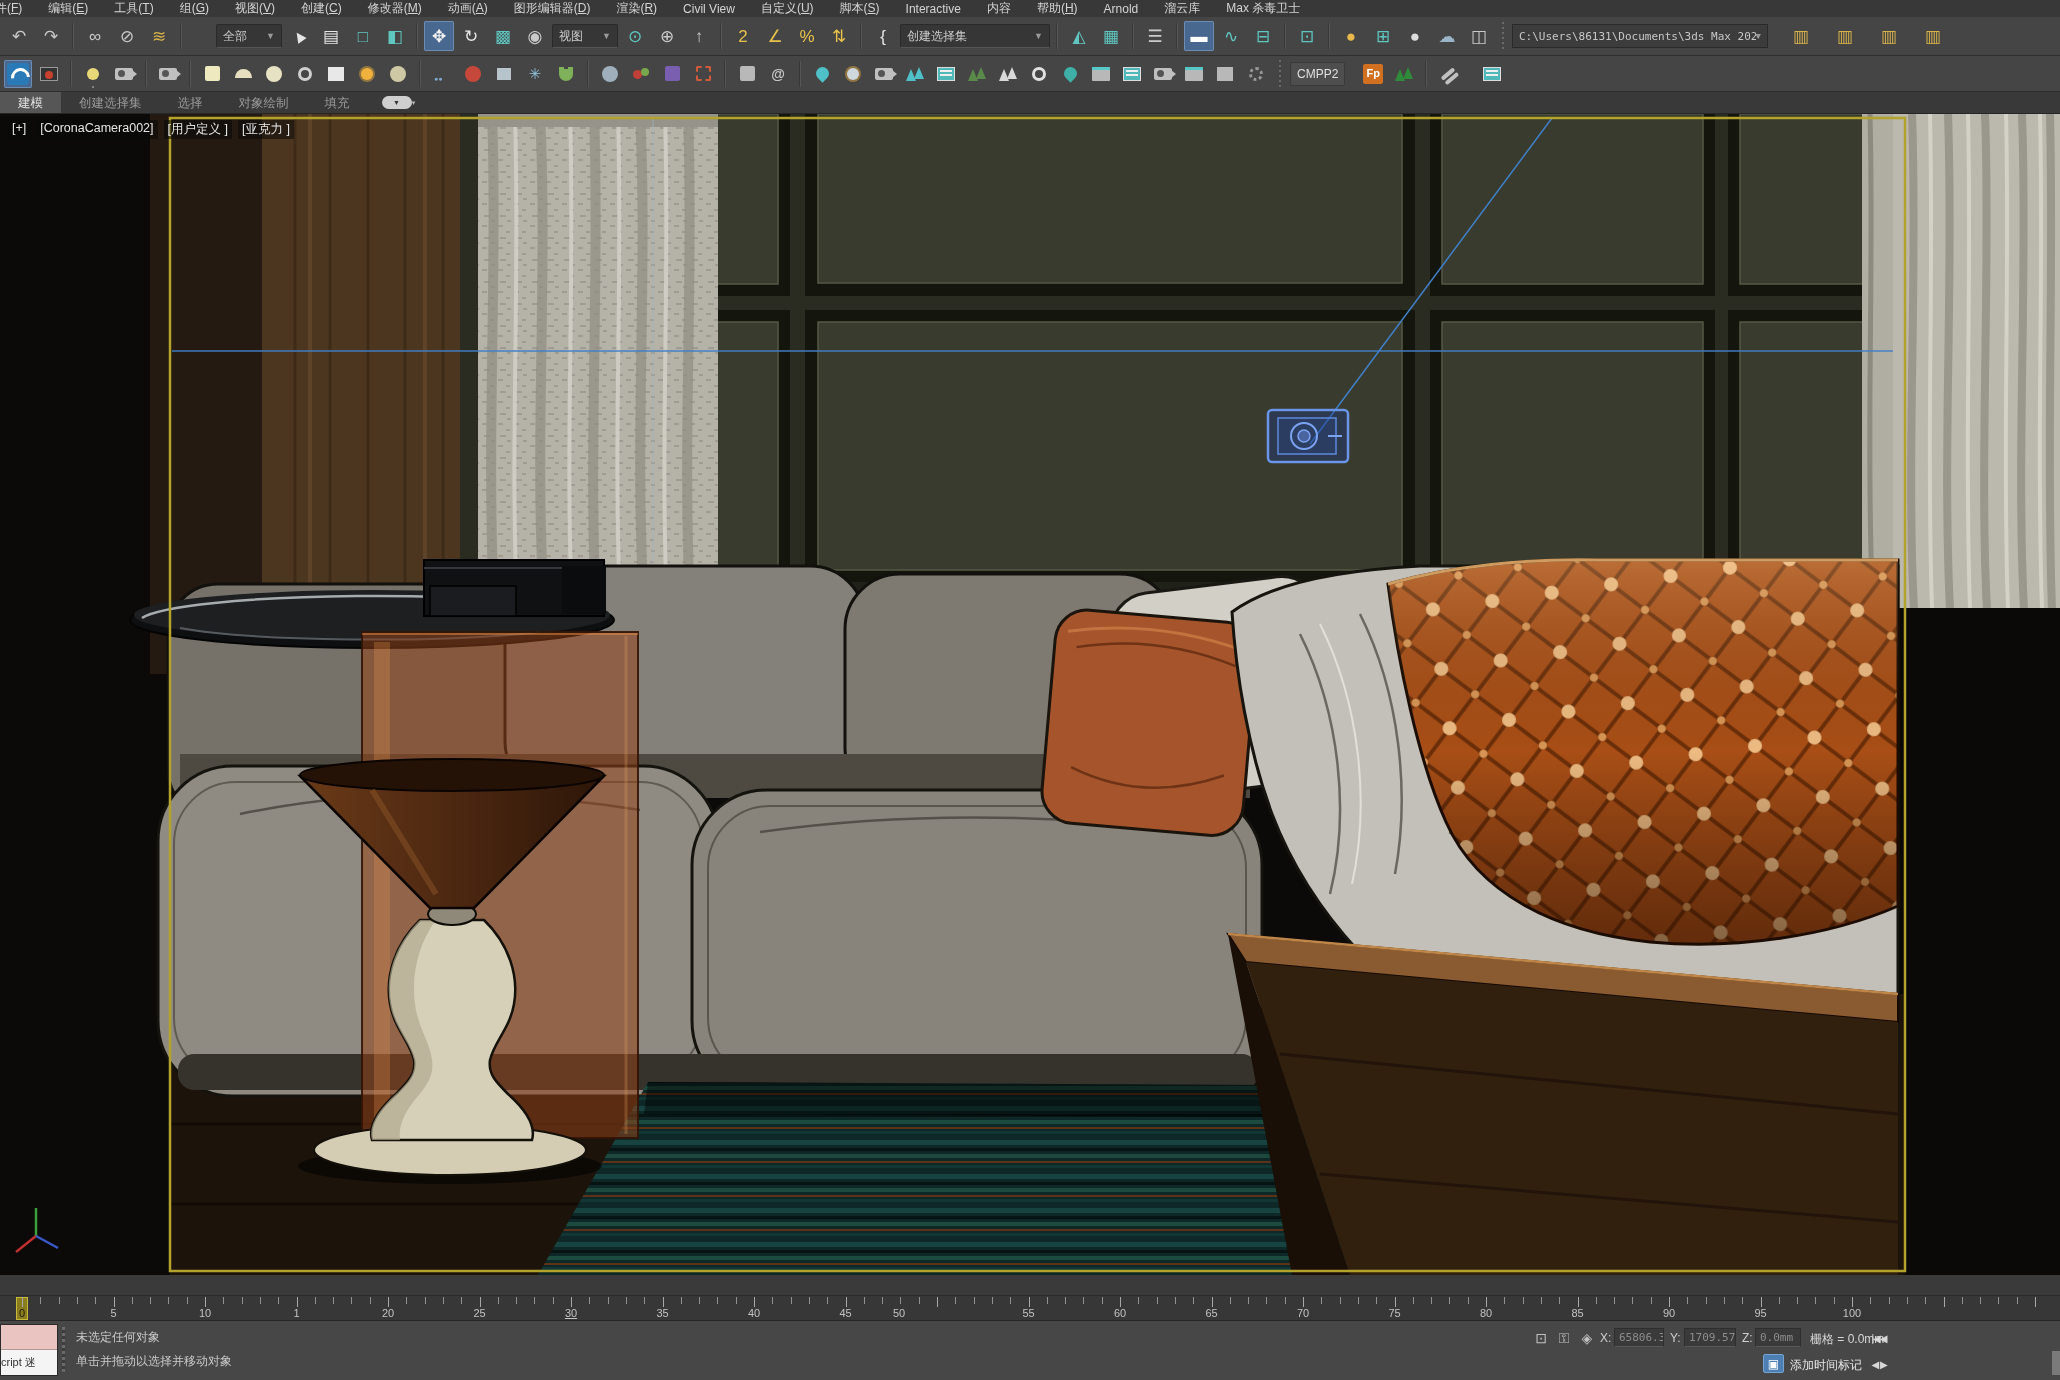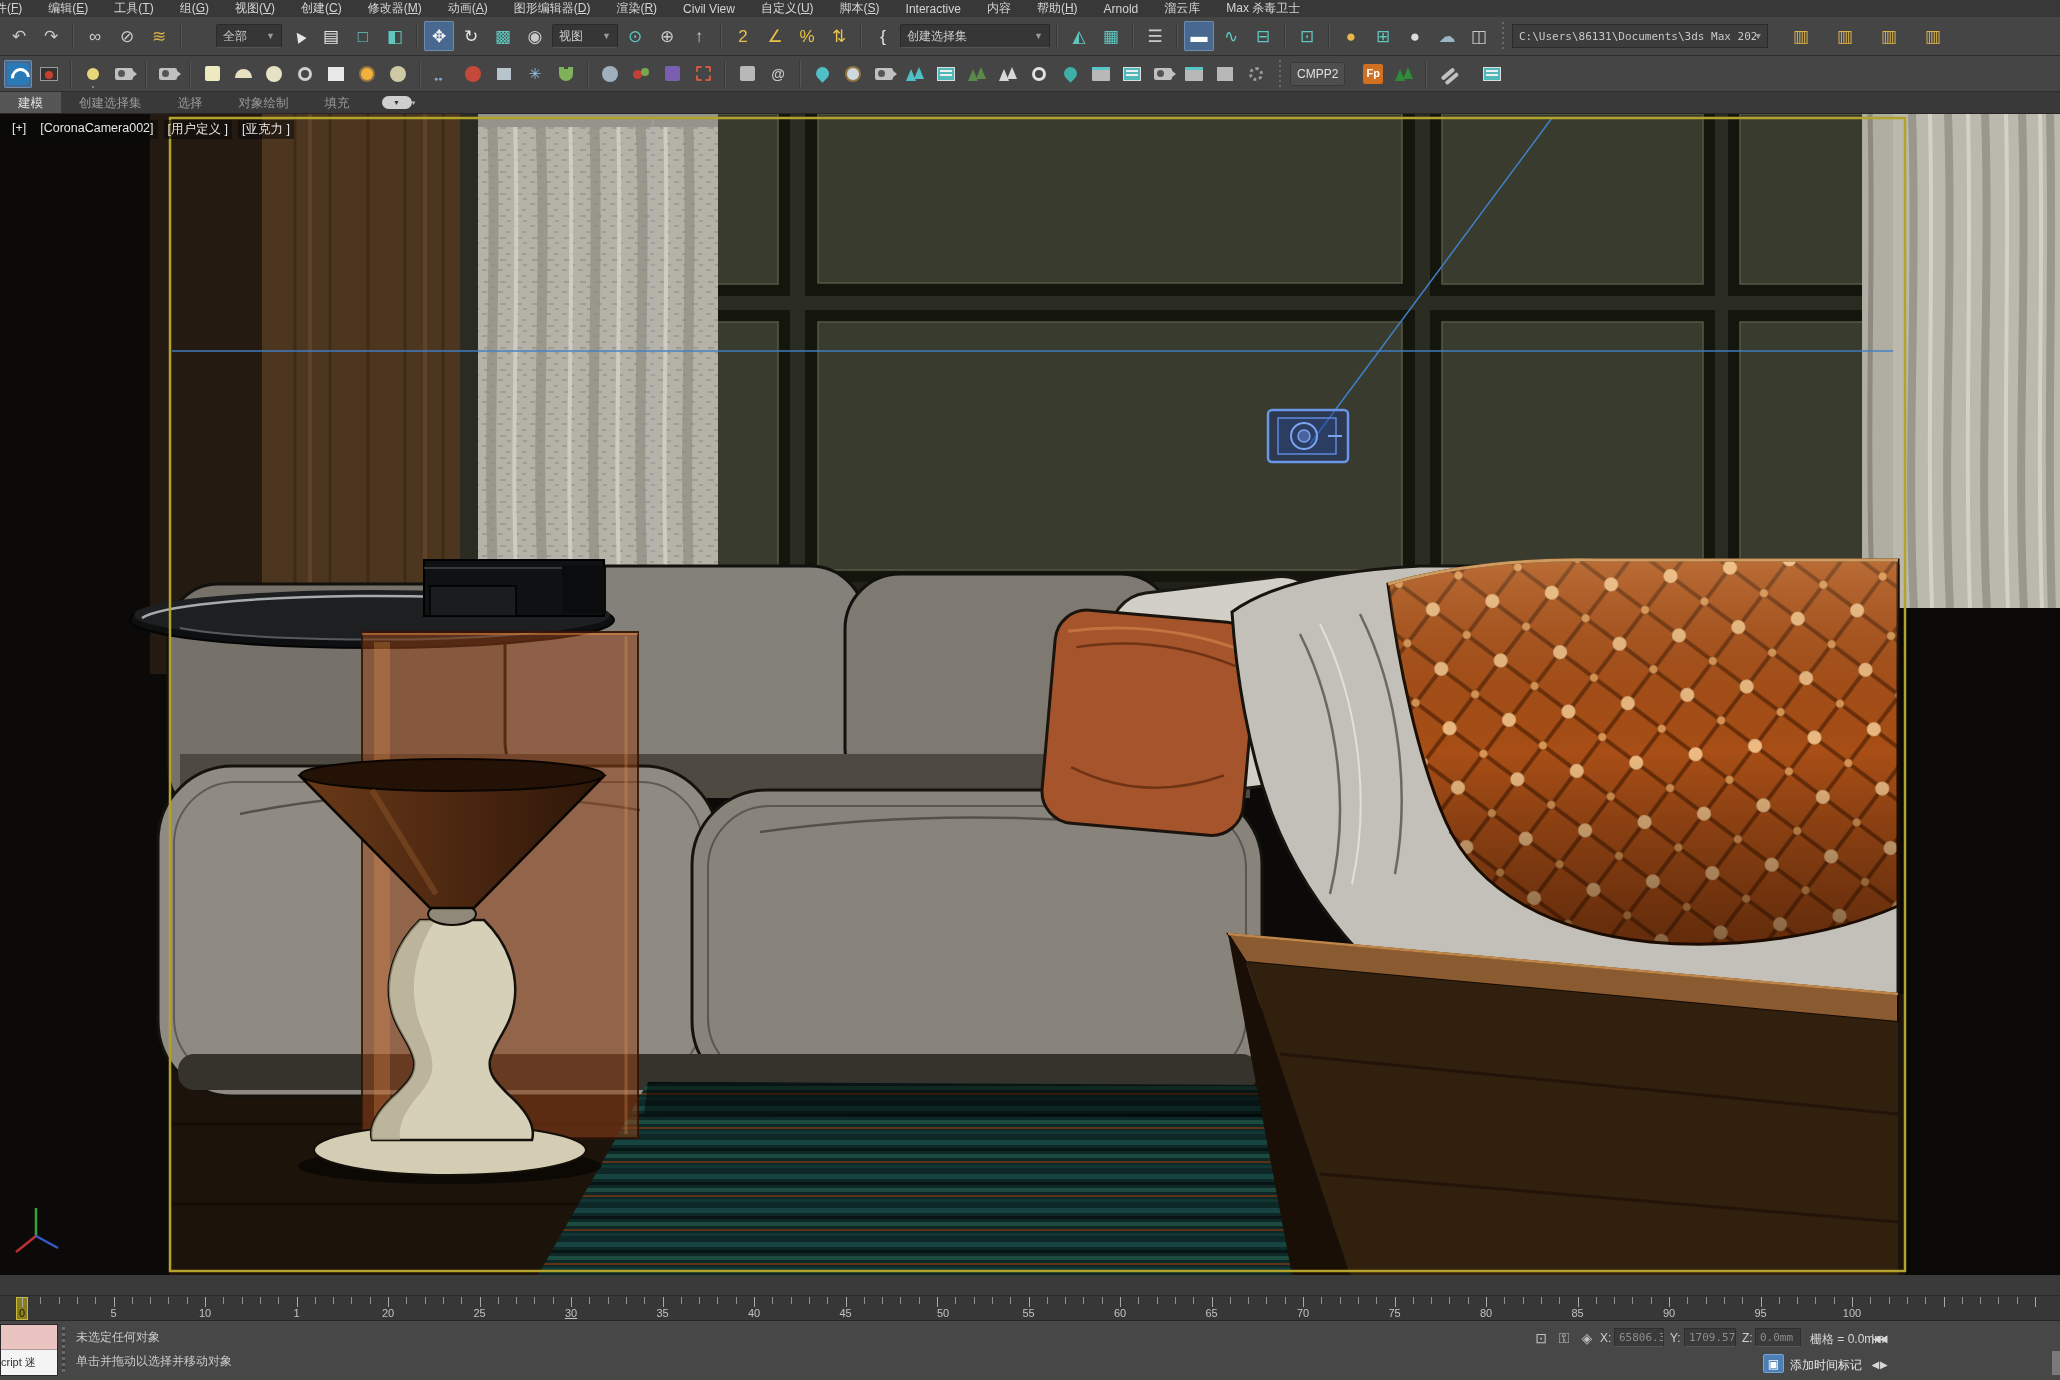--- a/index.html
+++ b/index.html
@@ -632,21 +632,21 @@
     <div class="tick" style="left: 790.6px;"></div>
     <div class="tick" style="left: 808.9px;"></div>
     <div class="tick" style="left: 827.2px;"></div>
     <div class="tick major" style="left: 845.5px;"></div>
     <div class="tick-label" style="left: 845.5px;">45</div>
     <div class="tick" style="left: 863.8px;"></div>
     <div class="tick" style="left: 882.1px;"></div>
     <div class="tick" style="left: 900.4px;"></div>
     <div class="tick" style="left: 918.7px;"></div>
     <div class="tick major" style="left: 937px;"></div>
-    <div class="tick-label" style="left: 943px;">50</div>
+    <div class="tick-label" style="left: 899px;">50</div>
     <div class="tick" style="left: 955.3px;"></div>
     <div class="tick" style="left: 973.6px;"></div>
     <div class="tick" style="left: 991.9px;"></div>
     <div class="tick" style="left: 1010.2px;"></div>
     <div class="tick major" style="left: 1028.5px;"></div>
     <div class="tick-label" style="left: 1028.5px;">55</div>
     <div class="tick" style="left: 1046.8px;"></div>
     <div class="tick" style="left: 1065.1px;"></div>
     <div class="tick" style="left: 1083.4px;"></div>
     <div class="tick" style="left: 1101.7px;"></div>

